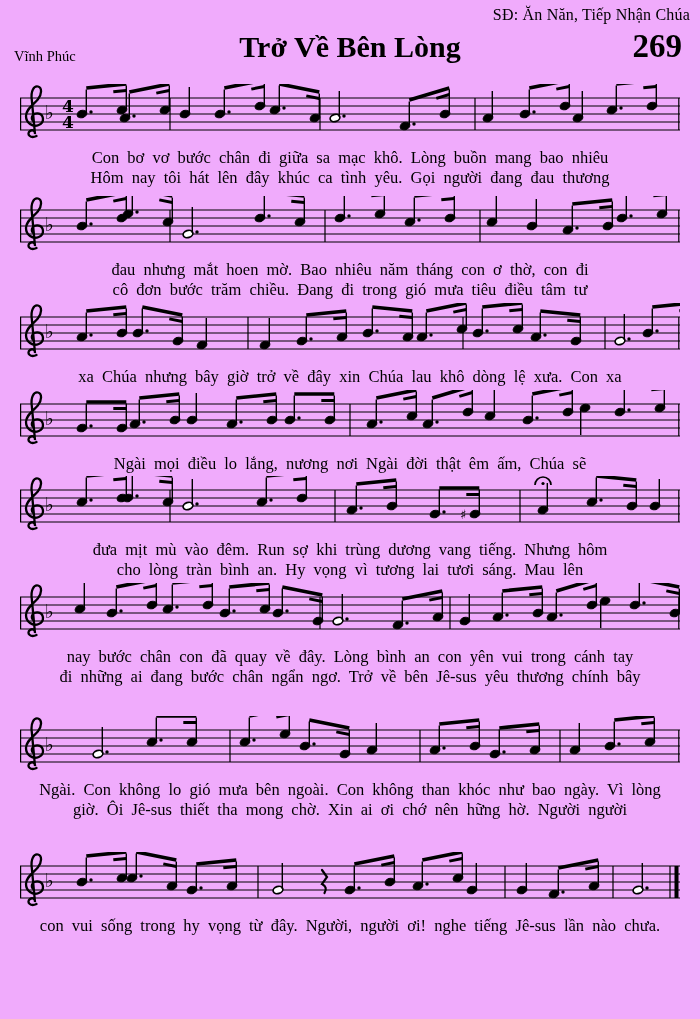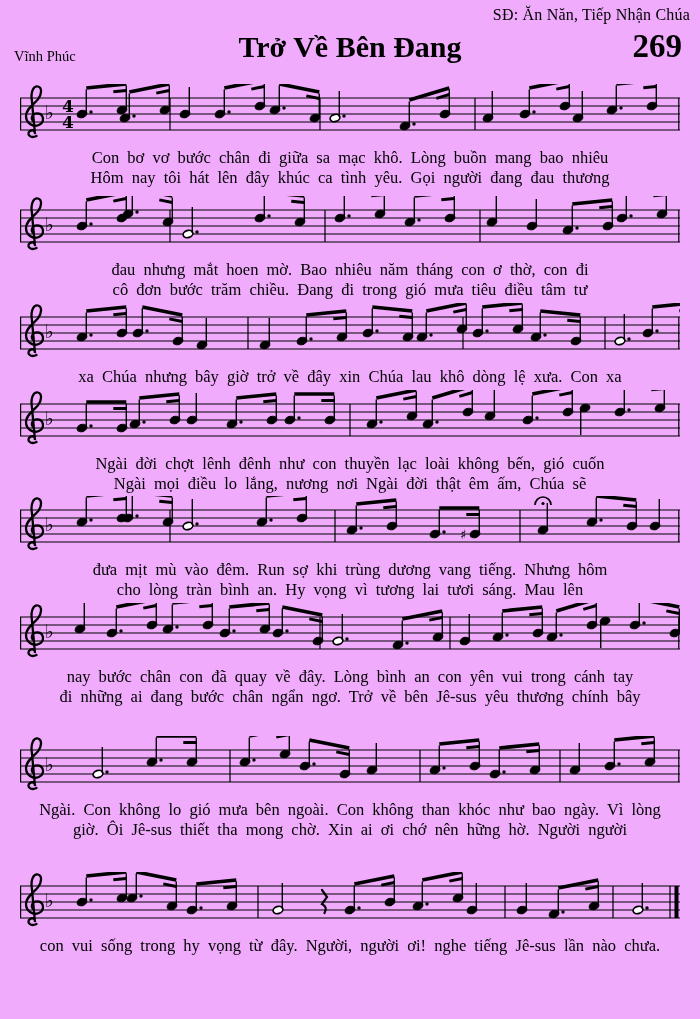--- a/index.html
+++ b/index.html
@@ -31,21 +31,21 @@
   .system:nth-of-type(8){margin-top:32px;}
   #systems{padding-top:0;}
 </style>
 </head>
 <body>
 
 <div id="page">
 
   <div id="hdr">
     <div class="series">SĐ:  Ăn Năn, Tiếp Nhận Chúa</div>
-    <div class="title">Trở Về Bên Đang</div>
+    <div class="title">Trở Về Bên Lòng</div>
     <div class="number">269</div>
     <div class="composer">Vĩnh Phúc</div>
   </div>
 
   <div id="systems">
 
     <div class="system">
       <svg width="660" height="64" viewBox="0 0 660 64">
           <line x1="0" y1="14" x2="660" y2="14" stroke="#000000" stroke-width="1"></line>
           <line x1="0" y1="22" x2="660" y2="22" stroke="#000000" stroke-width="1"></line>
@@ -349,21 +349,20 @@
           <ellipse cx="0" cy="0" rx="5" ry="3.6" transform="translate(565 18) rotate(-18)" fill="#000000" stroke="#000000" stroke-width="1"></ellipse>
           <line x1="560.7" y1="19" x2="560.7" y2="45" stroke="#000000" stroke-width="1.4"></line>
           <line x1="604.3" y1="21" x2="604.3" y2="-2.4" stroke="#000000" stroke-width="1.4"></line>
           <line x1="644.3" y1="17" x2="644.3" y2="-6.4" stroke="#000000" stroke-width="1.4"></line>
           <line x1="604.3" y1="-4" x2="644.3" y2="-8" stroke="#000000" stroke-width="3.6"></line>
           <line x1="644.3" y1="-1.5" x2="631.3" y2="-0.20000000000000018" stroke="#000000" stroke-width="3"></line>
           <ellipse cx="0" cy="0" rx="5" ry="3.6" transform="translate(600 22) rotate(-18)" fill="#000000" stroke="#000000" stroke-width="1"></ellipse>
           <ellipse cx="0" cy="0" rx="5" ry="3.6" transform="translate(640 18) rotate(-18)" fill="#000000" stroke="#000000" stroke-width="1"></ellipse>
           <circle cx="609" cy="20" r="1.7" fill="#000000"></circle>
         </svg>
-      <div class="lyr">Ngài  đời  chợt  lênh  đênh   như   con  thuyền  lạc  loài  không  bến,   gió   cuốn</div>
       <div class="lyr">Ngài  mọi  điều   lo   lắng,  nương  nơi   Ngài   đời  thật   êm    ấm,  Chúa   sẽ</div>
     </div>
     <div class="system">
       <svg width="660" height="64" viewBox="0 0 660 64">
           <line x1="0" y1="14" x2="660" y2="14" stroke="#000000" stroke-width="1"></line>
           <line x1="0" y1="22" x2="660" y2="22" stroke="#000000" stroke-width="1"></line>
           <line x1="0" y1="30" x2="660" y2="30" stroke="#000000" stroke-width="1"></line>
           <line x1="0" y1="38" x2="660" y2="38" stroke="#000000" stroke-width="1"></line>
           <line x1="0" y1="46" x2="660" y2="46" stroke="#000000" stroke-width="1"></line>
           <line x1="0.6" y1="14" x2="0.6" y2="46" stroke="#000000" stroke-width="1.2"></line>

